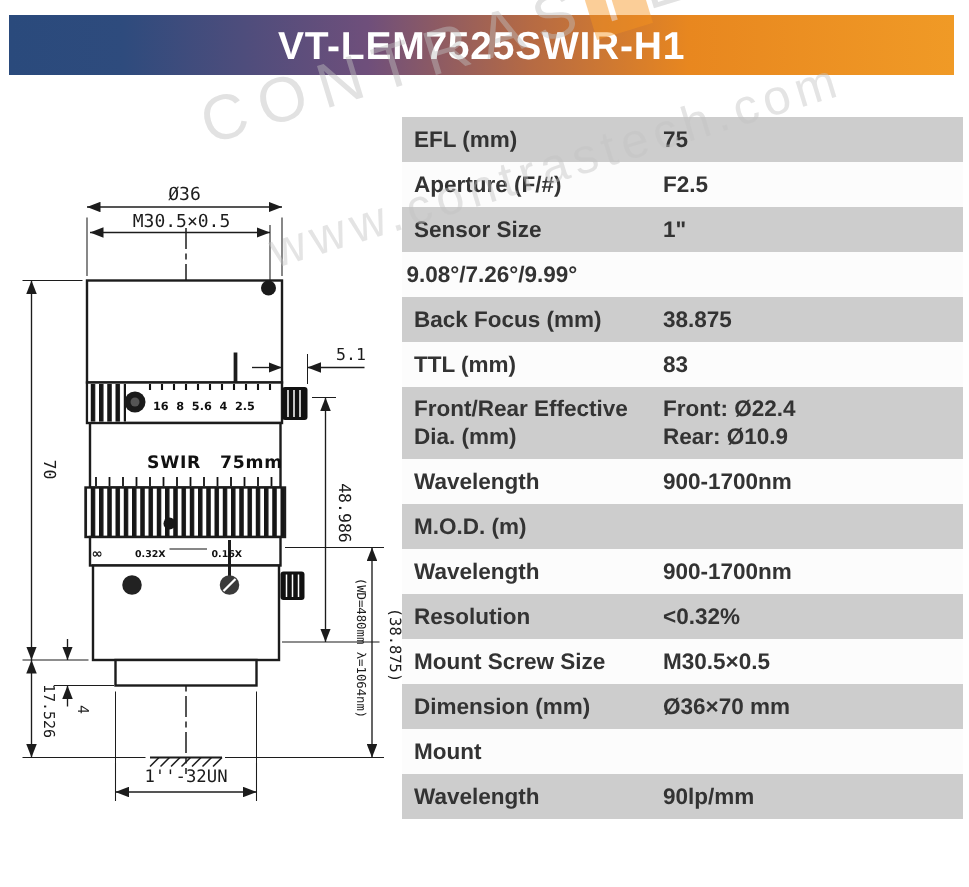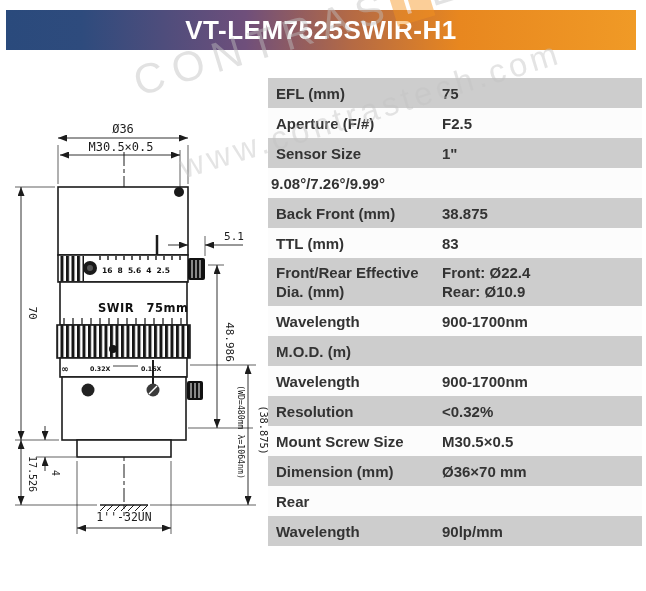--- a/index.html
+++ b/index.html
@@ -197,21 +197,21 @@
     <div class="spec-row gray">
       <div class="spec-label">Sensor Size</div>
       <div class="spec-value">1"</div>
     </div>
 
     <div class="spec-row light">
       <div class="spec-value">9.08°/7.26°/9.99°</div>
     </div>
 
     <div class="spec-row gray">
-      <div class="spec-label">Back Front (mm)</div>
+      <div class="spec-label">Back Focus (mm)</div>
       <div class="spec-value">38.875</div>
     </div>
 
     <div class="spec-row light">
       <div class="spec-label">TTL (mm)</div>
       <div class="spec-value">83</div>
     </div>
 
     <div class="spec-row gray">
       <div class="spec-label">Front/Rear Effective Dia. (mm)</div>
@@ -242,21 +242,21 @@
       <div class="spec-label">Mount Screw Size</div>
       <div class="spec-value">M30.5×0.5</div>
     </div>
 
     <div class="spec-row gray">
       <div class="spec-label">Dimension (mm)</div>
       <div class="spec-value">Ø36×70 mm</div>
     </div>
 
     <div class="spec-row light">
-      <div class="spec-label">Rear</div>
+      <div class="spec-label">Mount</div>
     </div>
 
     <div class="spec-row gray">
       <div class="spec-label">Wavelength</div>
       <div class="spec-value">90lp/mm</div>
     </div>
   </div>
 
 <div class="watermark">
   <div class="wm-line1"><span>CONTRAS</span><span class="wm-t">T</span><span>ECH</span></div>

